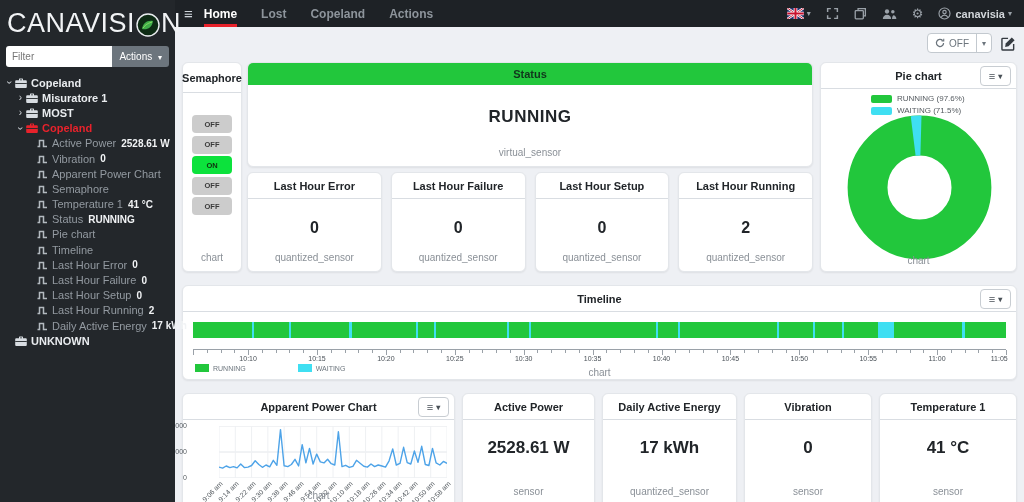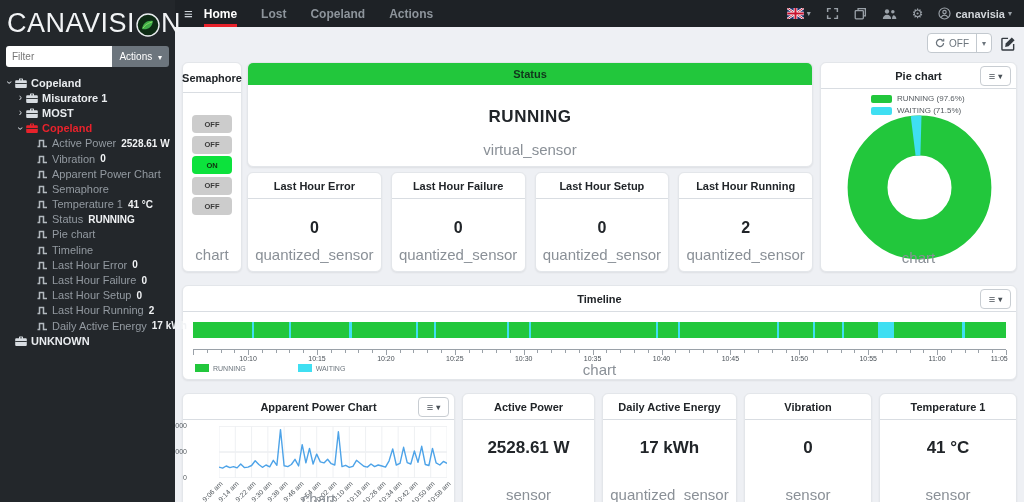--- a/index.html
+++ b/index.html
@@ -53,21 +53,21 @@
 
   .card { position:absolute; background:#fff; border:1px solid #e3e6ea; border-radius:6px;
           box-shadow:0 1px 2px rgba(0,0,0,.07); }
   .card-header { height:26px; display:flex; align-items:center; justify-content:center;
           border-bottom:1px solid #d9dde2; font-weight:bold; font-size:11px; color:#212529;
           position:relative; }
   .menu-btn { position:absolute; right:5px; top:3px; width:31px; height:20px; border:1px solid #c8cdd2;
           border-radius:4px; background:#fff; display:flex; align-items:center; justify-content:center;
           gap:3px; color:#495057; font-size:11px; cursor:pointer; }
   .menu-btn .caret { margin:0; color:#495057; }
-  .card-footer-abs { position:absolute; left:0; right:0; text-align:center; font-size:15px; color:#8a9097; }
+  .card-footer-abs { position:absolute; left:0; right:0; text-align:center; font-size:10px; color:#8a9097; }
 
   
   .sem-card { left:7px; top:35px; width:60px; height:210px; }
   .sem-card .card-header { height:30px; }
   .lights { position:absolute; top:52px; left:0; right:0; display:flex; flex-direction:column;
             align-items:center; gap:2.5px; }
   .light { width:40px; height:18px; border:none; border-radius:4px; background:#cccccc; color:#3a3a3a;
            font-weight:bold; font-size:7.5px; cursor:pointer; font-family:inherit; }
   .light.on { background:#0ce23c; color:#10320f; }
 

